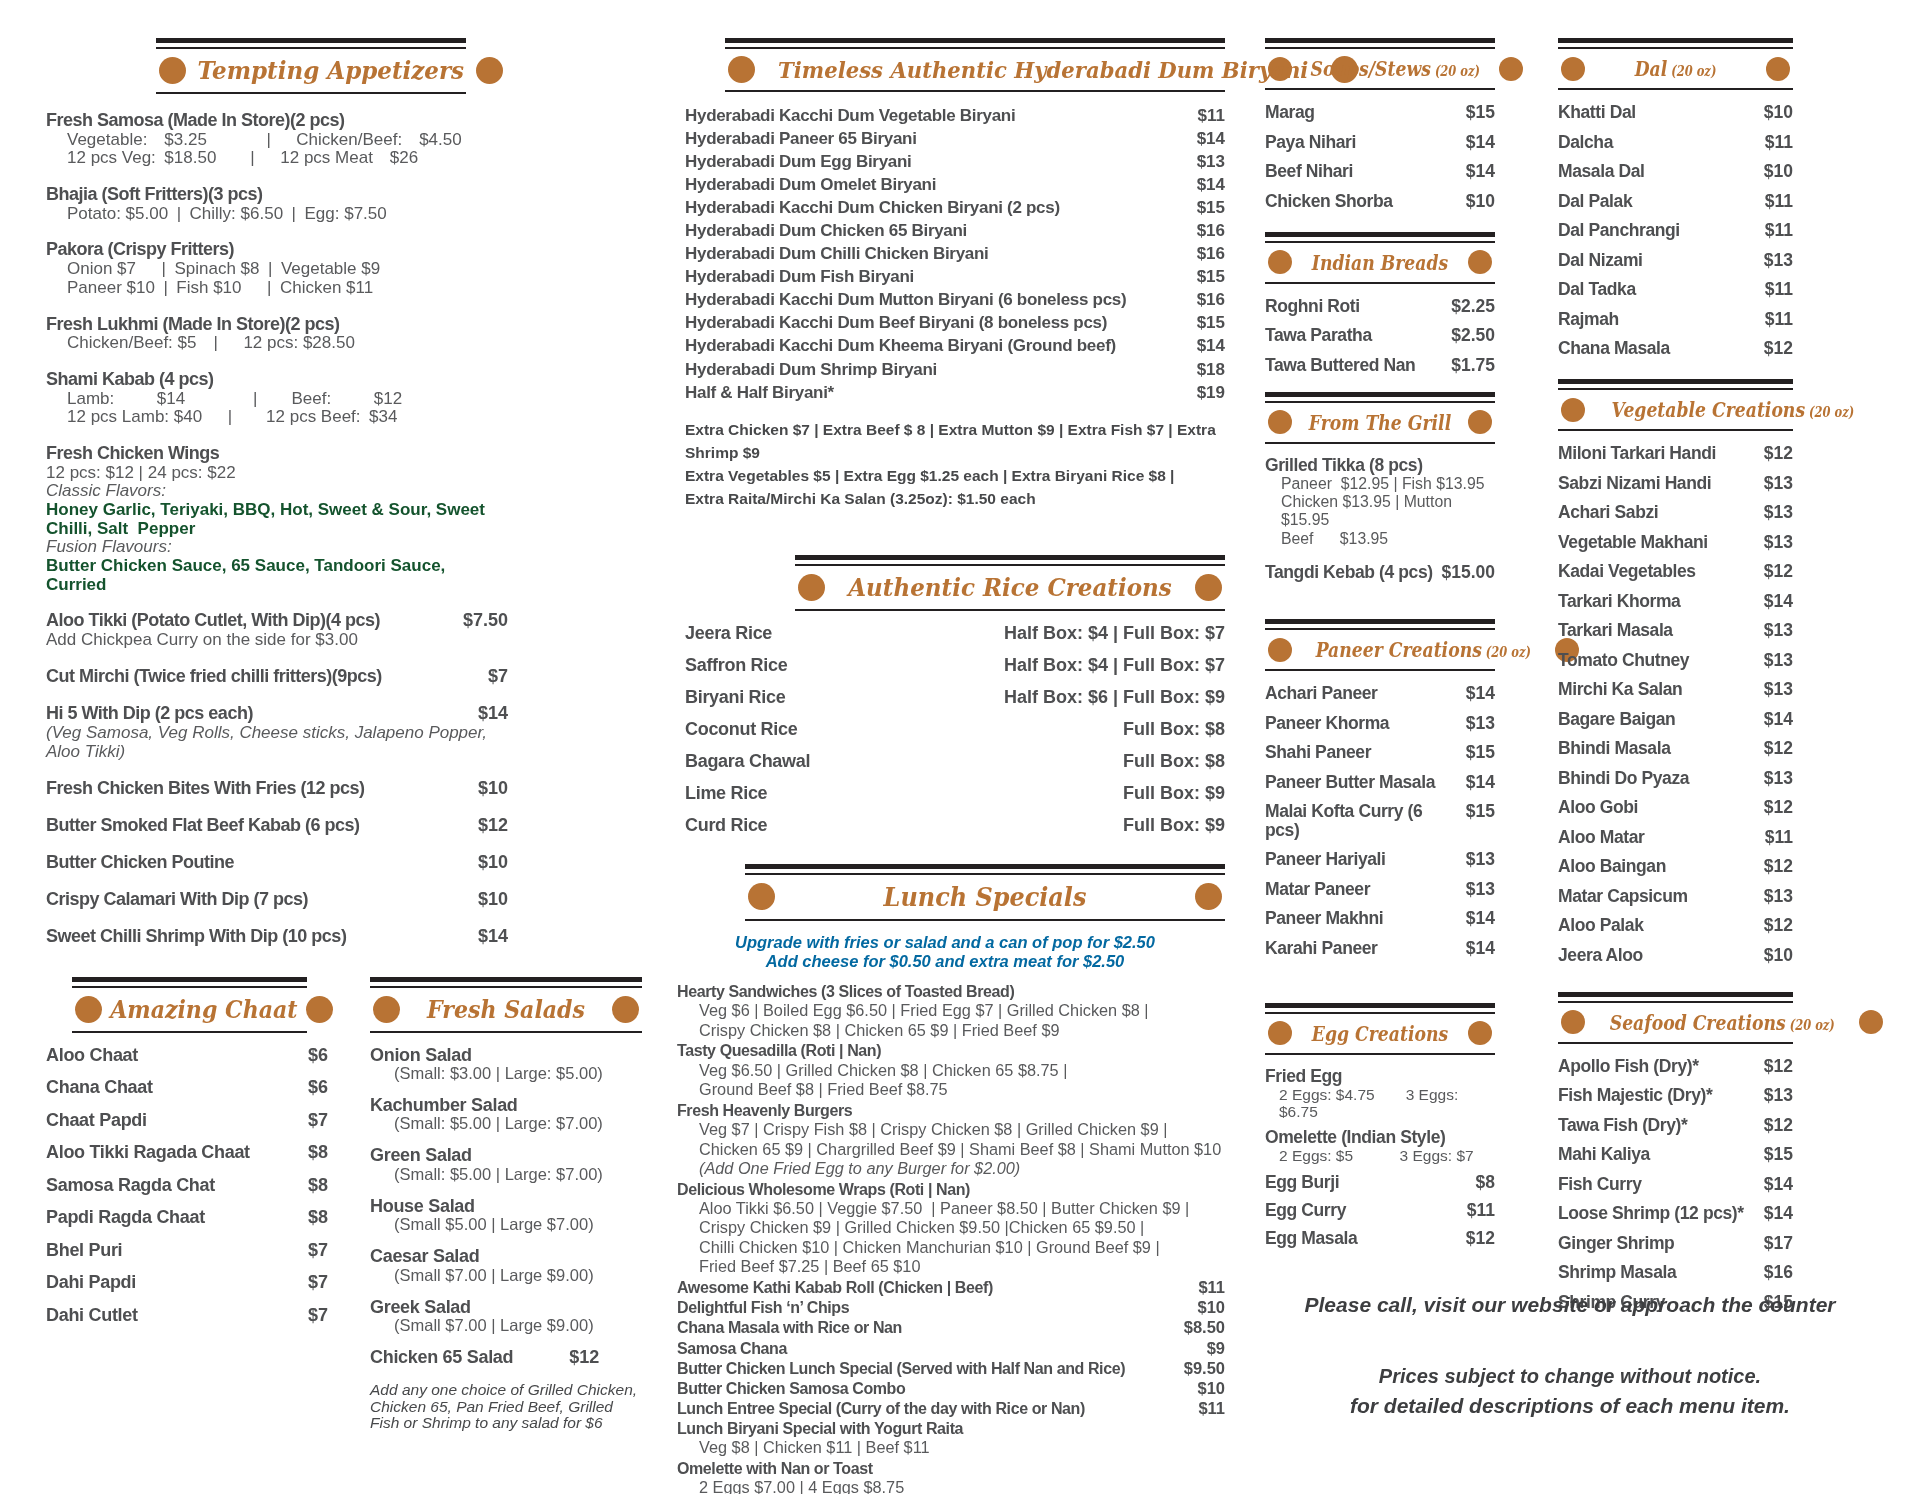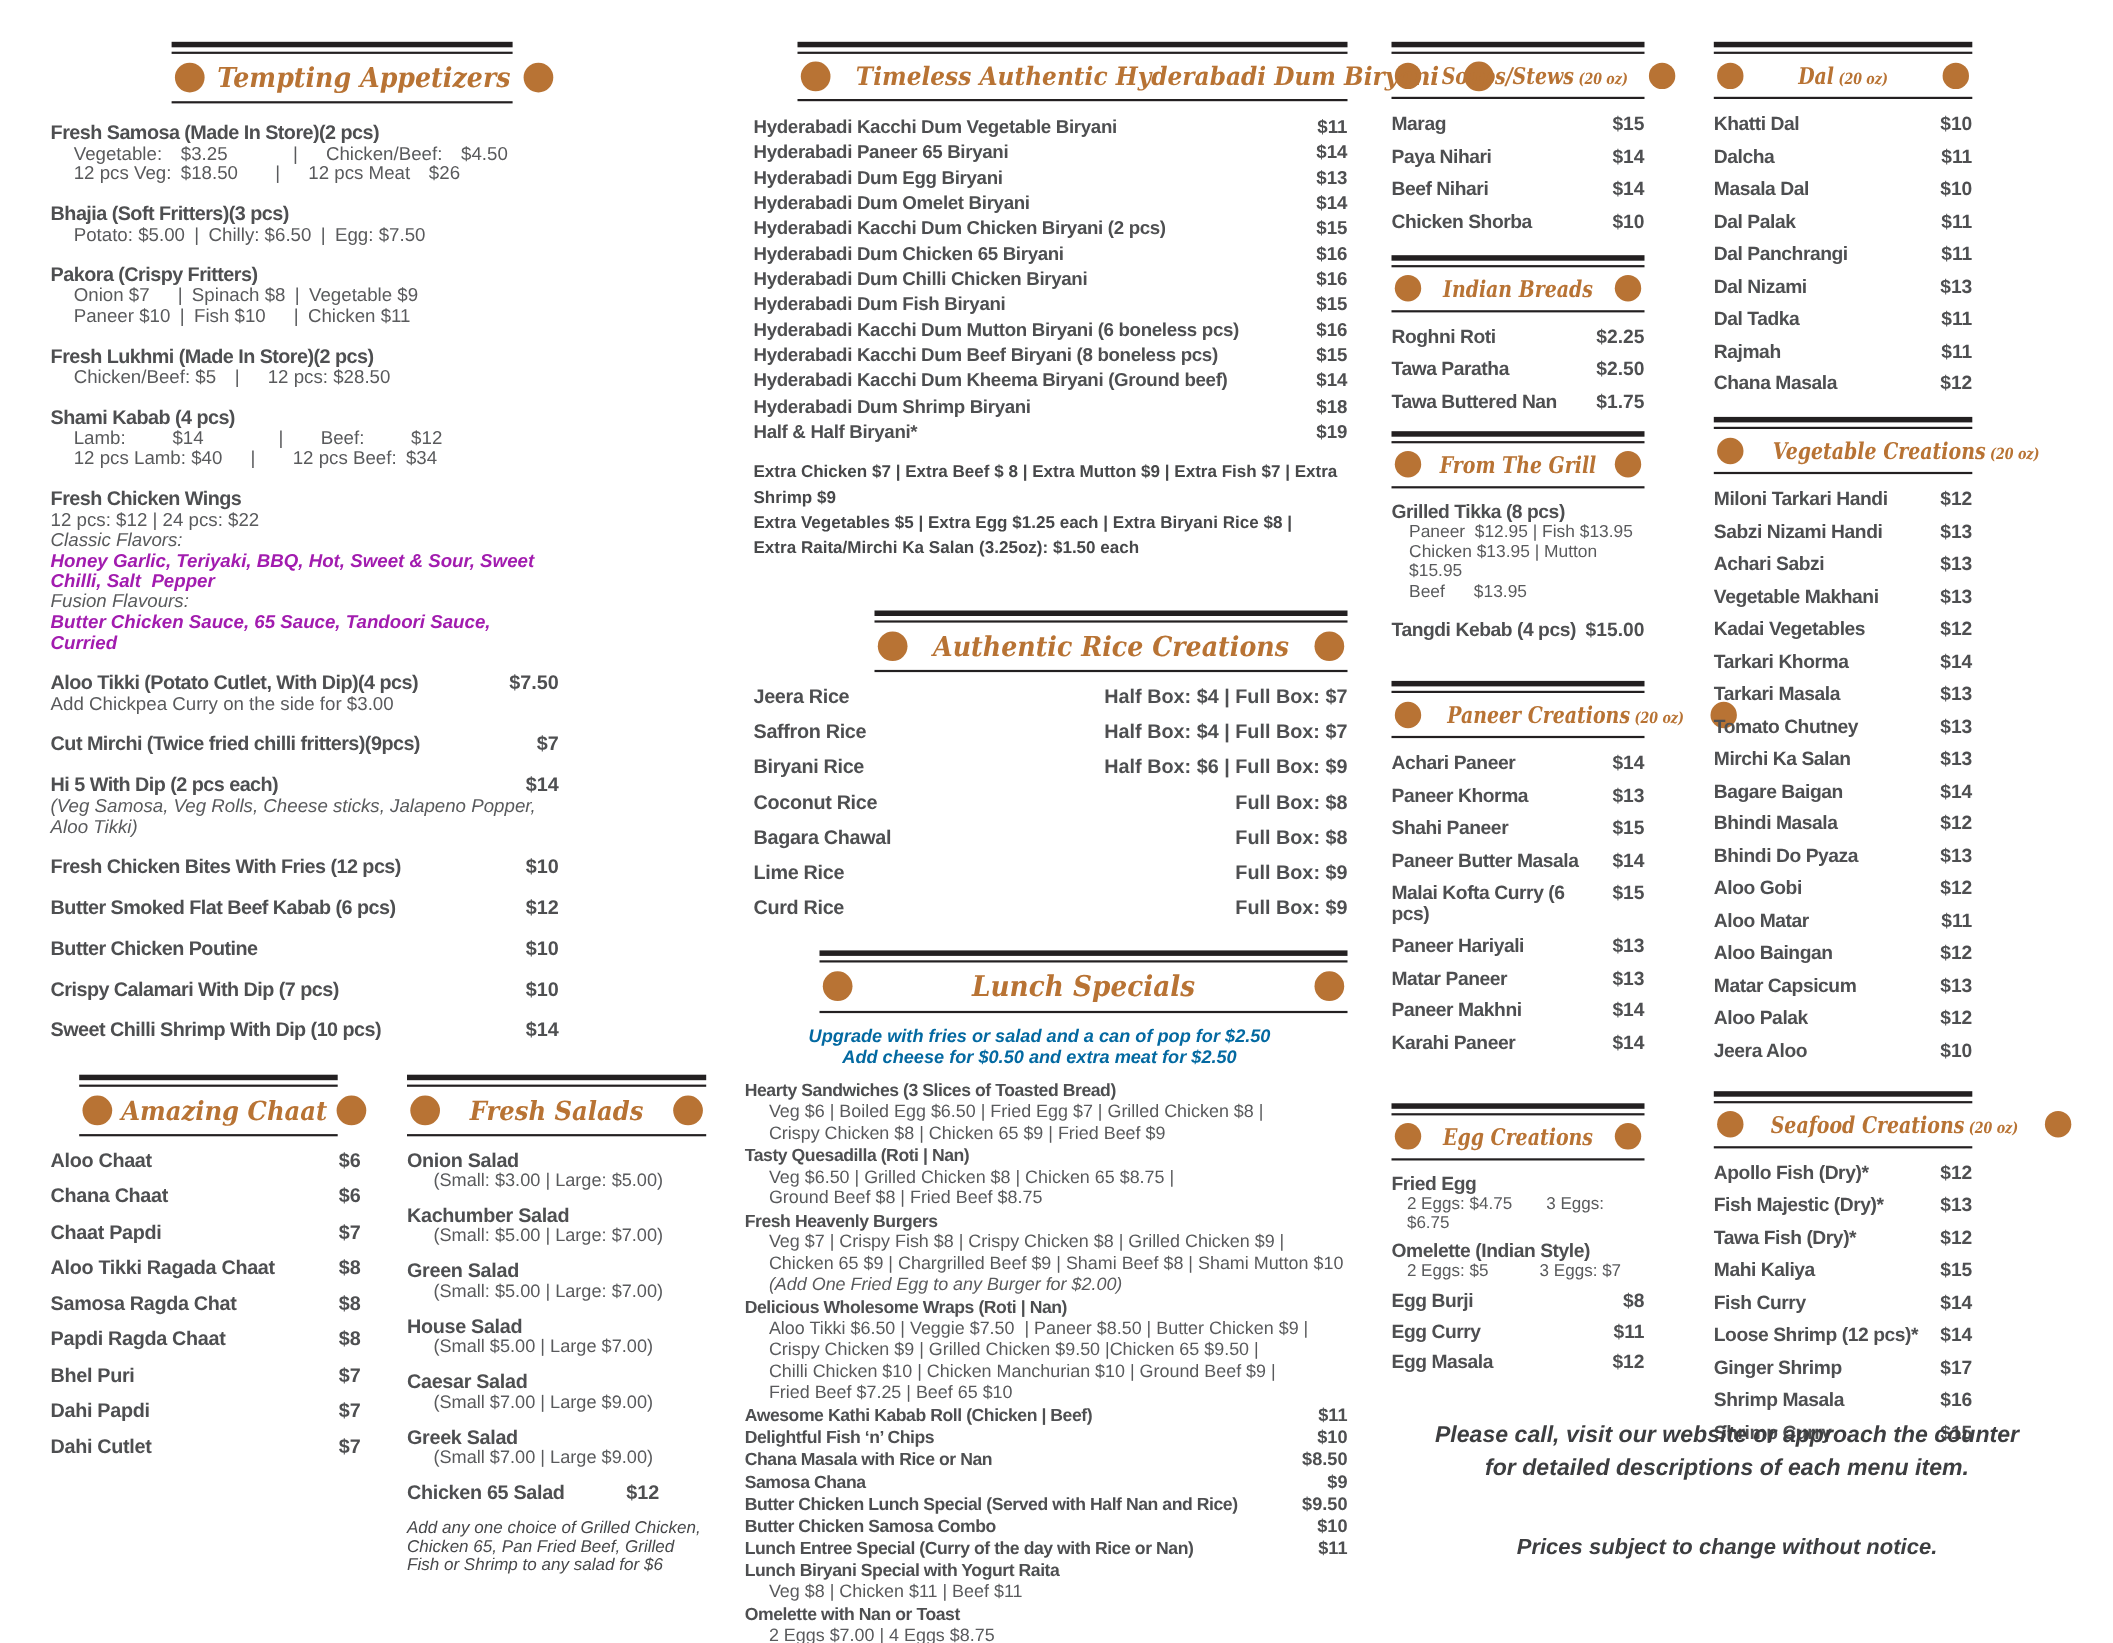--- a/index.html
+++ b/index.html
@@ -26,21 +26,21 @@
   .rs{border-top:2.5px solid #232021;}
 
   
   .items{display:grid;row-gap:12px;}
   .irow{display:flex;align-items:baseline;}
   .iname{font-weight:700;letter-spacing:-0.3px;font-size:18px;line-height:1.12;white-space:pre-wrap;}
   .iprice{font-weight:700;margin-left:auto;font-size:18px;white-space:pre;padding-left:8px;}
   .sub{white-space:pre-wrap;color:#595a5c;font-size:16.5px;line-height:1.13;padding-left:21px;}
   .sub.noind{padding-left:0;}
   .sub.it{font-style:italic;}
-  .sub.bit{font-style:italic;font-weight:700;color:#a21caf;}
+  .sub.bit{font-weight:700;color:#14532d;}
   .intro{text-align:center;font-style:italic;font-weight:700;font-size:16.5px;line-height:1.2;
          margin:0 0 10px 0;color:#0369a1;}
   .notes{color:#47484a;}
 
   
   .sec-appetizers{width:462px;}
   .sec-appetizers .sec-head{width:310px;margin-left:110px;margin-bottom:16px;}
   .sec-appetizers .stitle{font-size:25px;}
   .sec-appetizers .items{row-gap:16px;}
   .sec-appetizers .iname{font-size:18px;line-height:1.15;letter-spacing:-0.5px;}
@@ -99,22 +99,22 @@
   .footer{position:absolute;left:1270px;top:1290px;width:600px;text-align:center;
           font-weight:700;font-style:italic;font-size:21px;line-height:1.45;color:#3d3e40;}
   .footer .f3{margin-top:42px;font-size:20px;}
 </style>
 </head>
 <body>
 
 <div class="page">
   <div class="footer">
     <div class="fline">Please call, visit our website or approach the counter</div>
+    <div class="fline f3">Prices subject to change without notice.</div>
     <div class="fline">for detailed descriptions of each menu item.</div>
-    <div class="fline f3">Prices subject to change without notice.</div>
   </div>
 <div class="col col-1">
       <div class="section sec-appetizers">
         <div class="sec-head">
           <div class="rd"></div>
           <div class="hrow">
             <span class="dot"></span>
             <span class="stitle"><span>Tempting Appetizers</span></span>
             <span class="dot"></span>
           </div>

